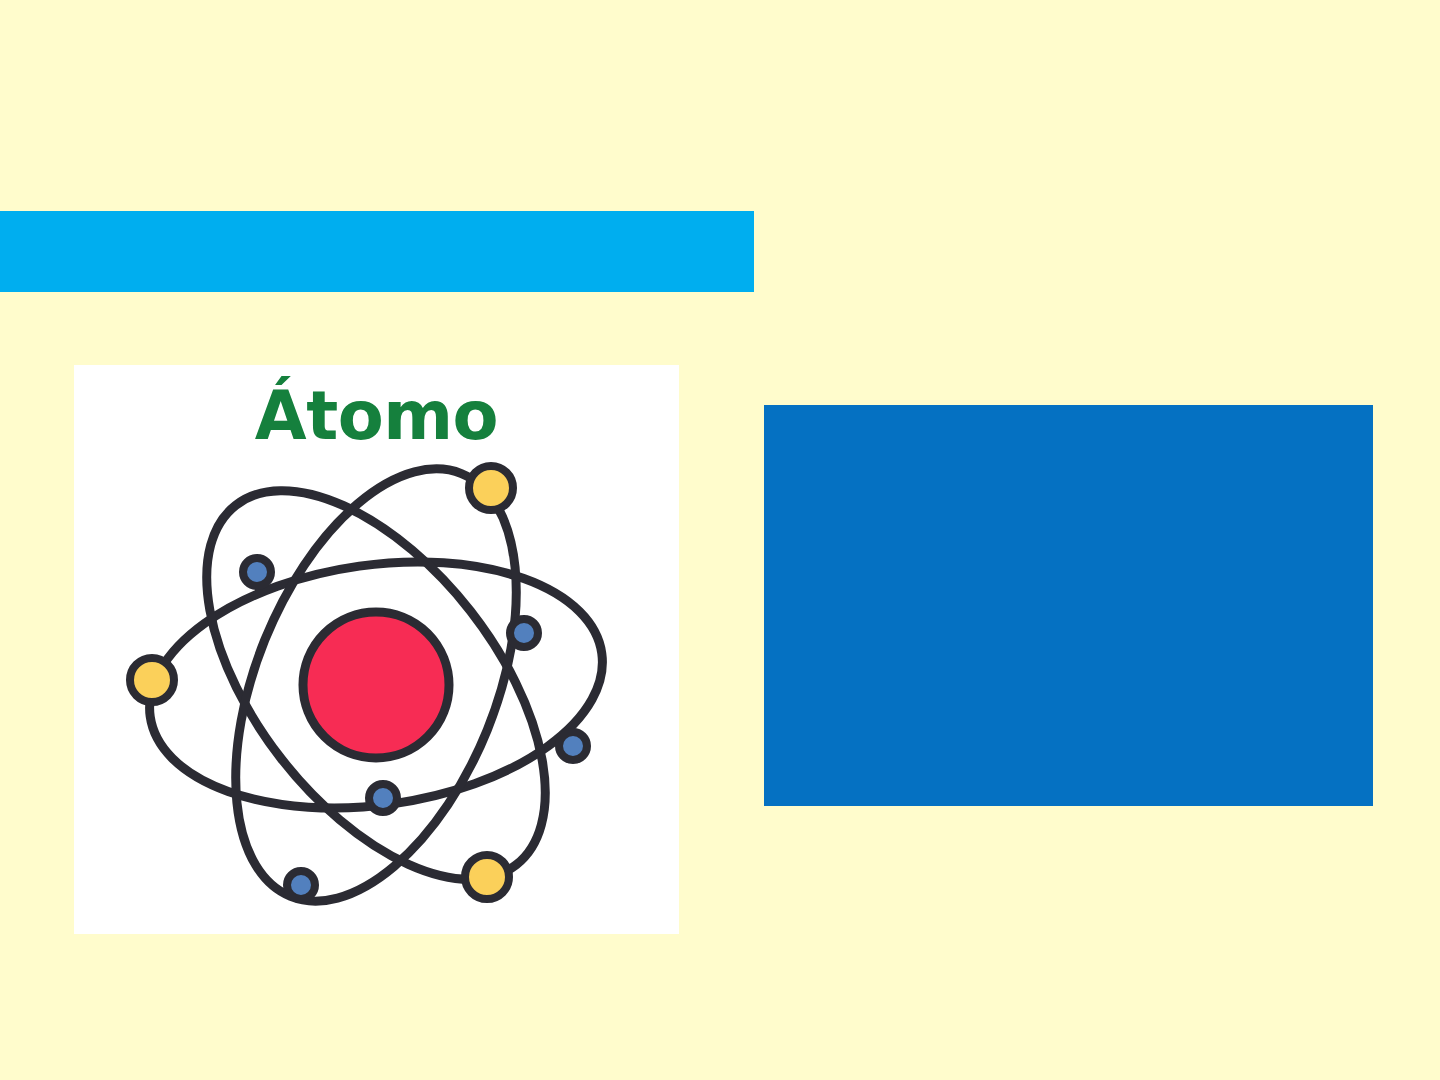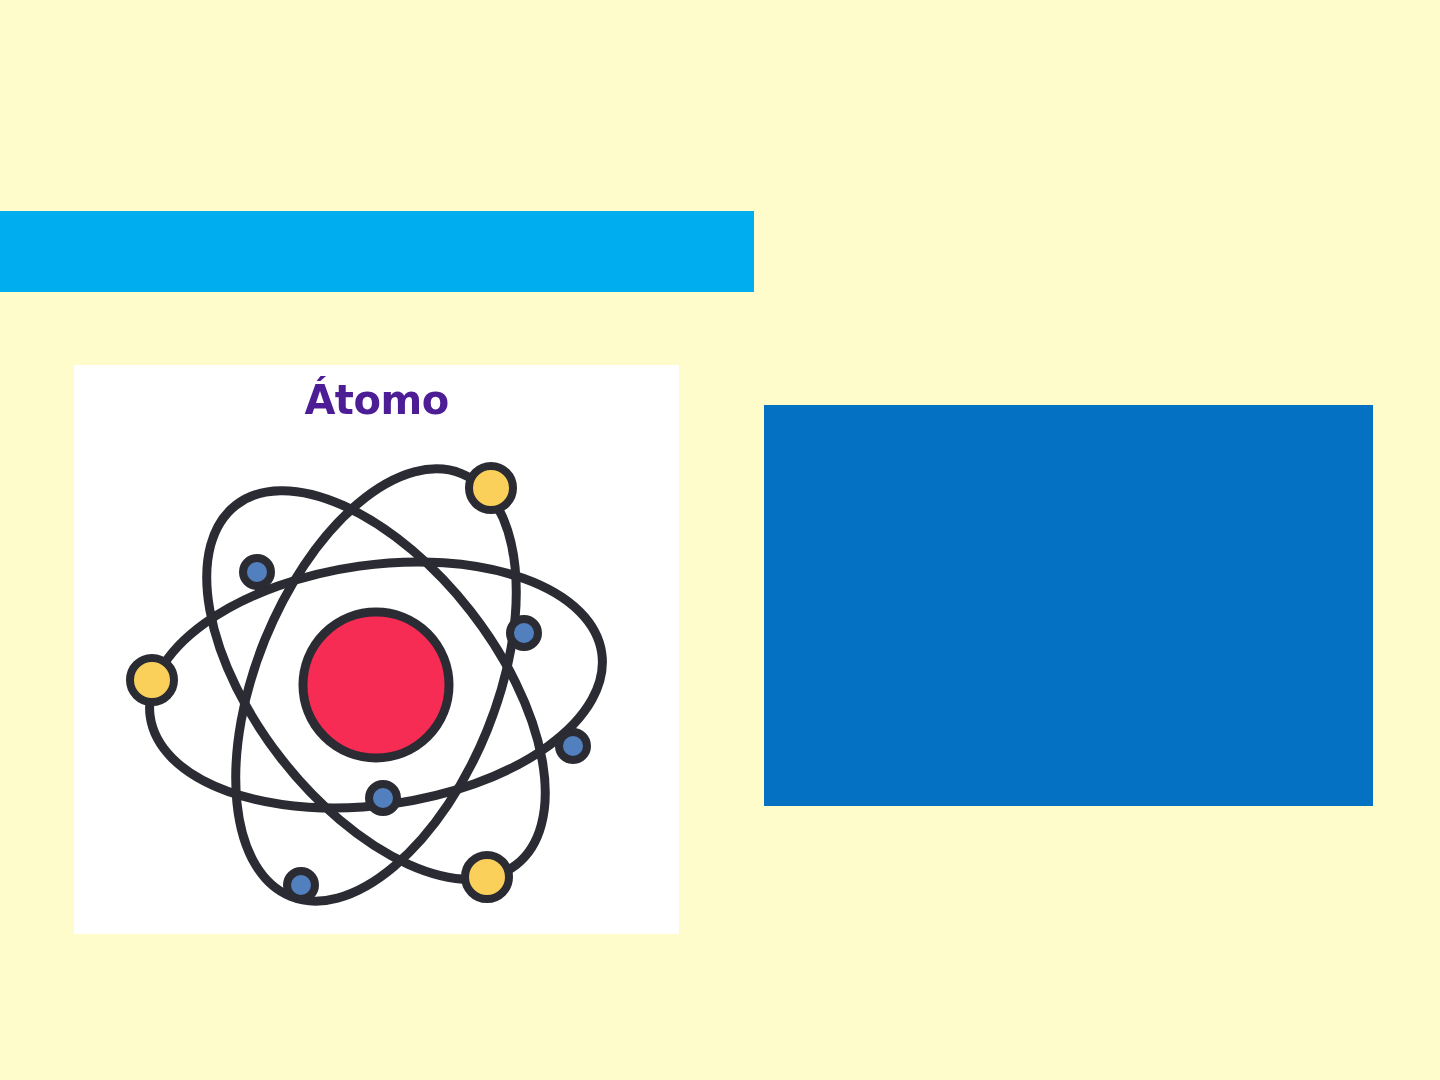--- a/index.html
+++ b/index.html
@@ -65,23 +65,23 @@
   }
 
   #atom-caption {
     position: absolute;
     top: 12px;
     left: 0;
     width: 100%;
     text-align: center;
     font-family: "DejaVu Sans", sans-serif;
     font-weight: bold;
-    font-size: 40px;
+    font-size: 67px;
     letter-spacing: -0.5px;
-    color: #4c1d95;
+    color: #15803d;
     user-select: none;
   }
 
   #atom-svg {
     position: absolute;
     left: 0;
     top: 0;
     width: 605px;
     height: 569px;
     display: block;

